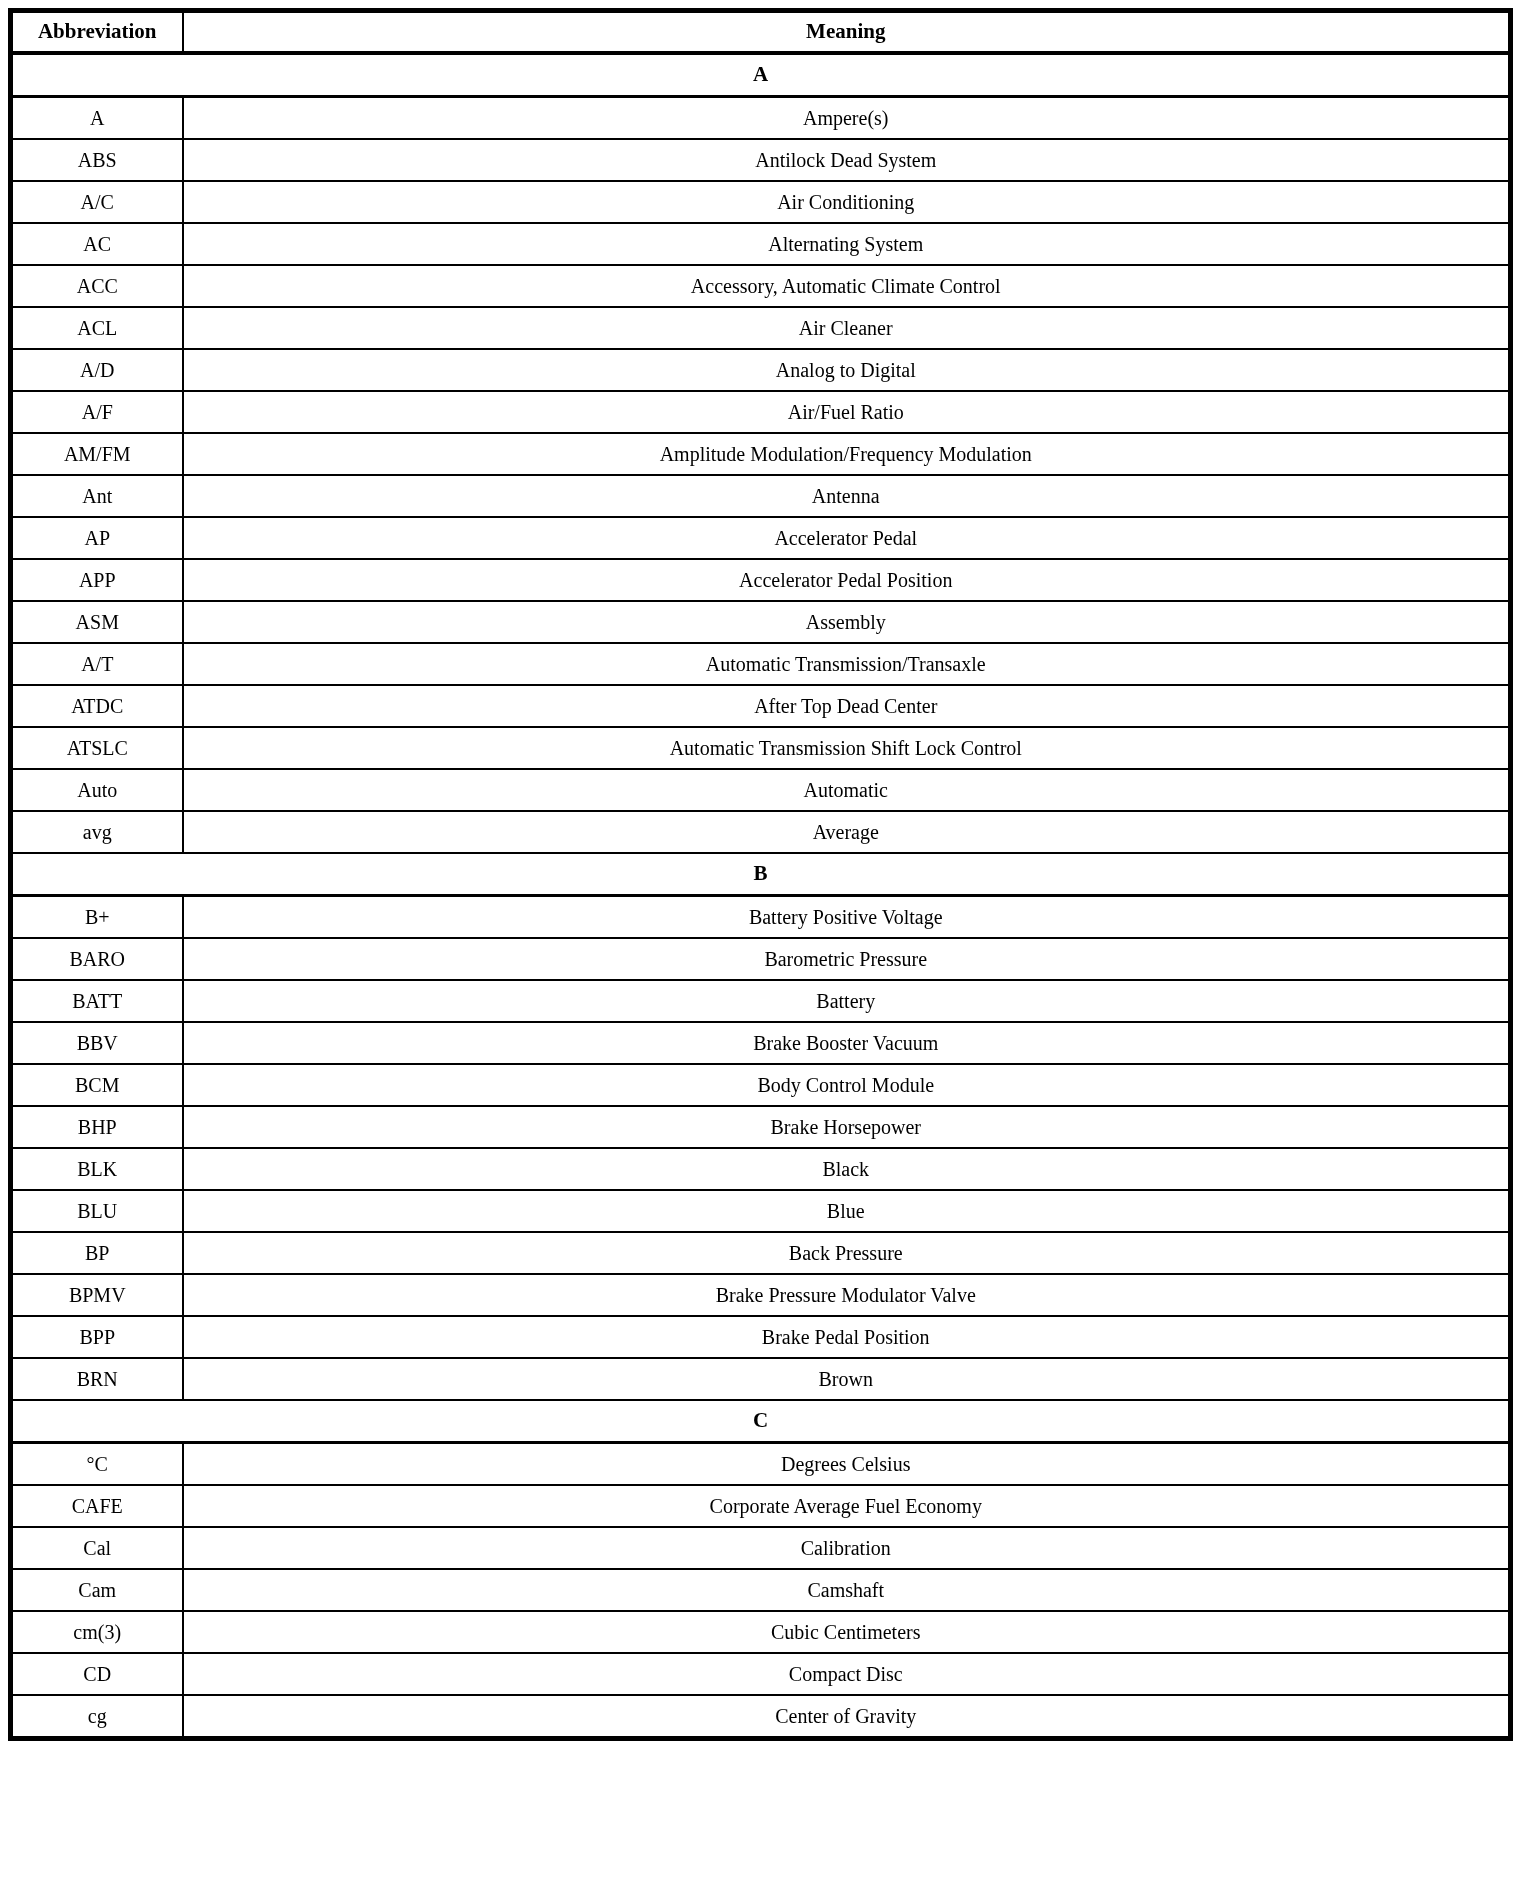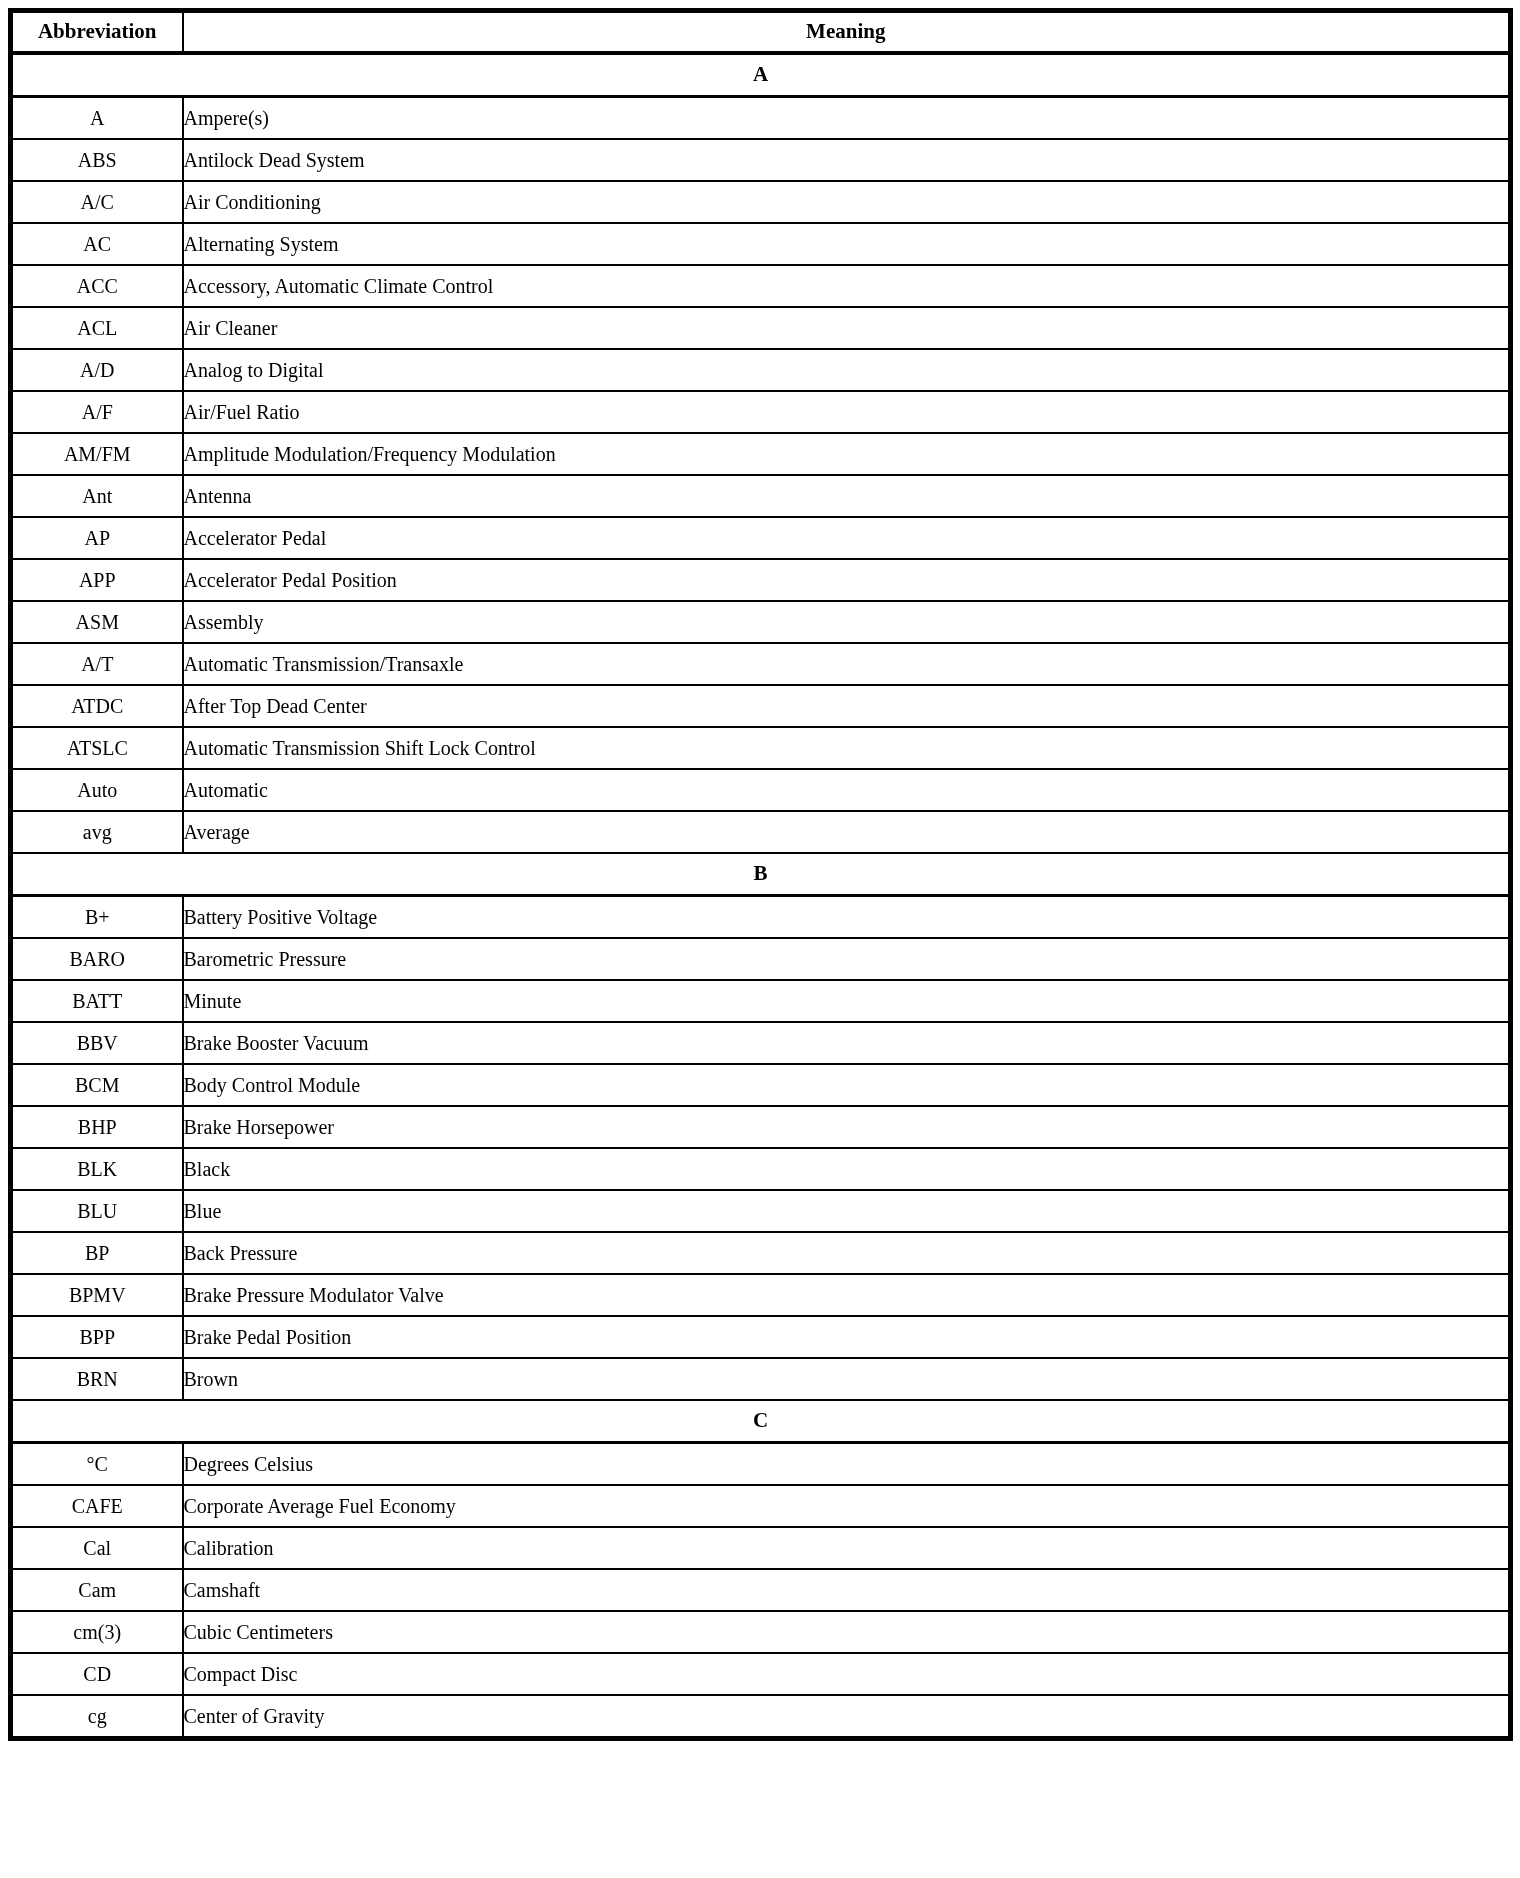--- a/index.html
+++ b/index.html
@@ -32,21 +32,21 @@
     white-space: nowrap;
   }
   th {
     font-weight: bold;
     font-size: 21px;
     height: 38px;
     text-align: center;
     border-bottom: 4px solid #000000;
   }
   td.abbr-cell { text-align: center; }
-  td.meaning-cell { text-align: left; }
+  td.meaning-cell { text-align: center; }
   tr.section-row td {
     text-align: center;
     font-weight: bold;
     font-size: 21px;
     height: 40px;
     border-bottom: 3px solid #000000;
   }
 </style>
 </head>
 <body>
@@ -144,21 +144,21 @@
       <tr>
         <td class="abbr-cell">B+</td>
         <td class="meaning-cell">Battery Positive Voltage</td>
       </tr>
       <tr>
         <td class="abbr-cell">BARO</td>
         <td class="meaning-cell">Barometric Pressure</td>
       </tr>
       <tr>
         <td class="abbr-cell">BATT</td>
-        <td class="meaning-cell">Minute</td>
+        <td class="meaning-cell">Battery</td>
       </tr>
       <tr>
         <td class="abbr-cell">BBV</td>
         <td class="meaning-cell">Brake Booster Vacuum</td>
       </tr>
       <tr>
         <td class="abbr-cell">BCM</td>
         <td class="meaning-cell">Body Control Module</td>
       </tr>
       <tr>

